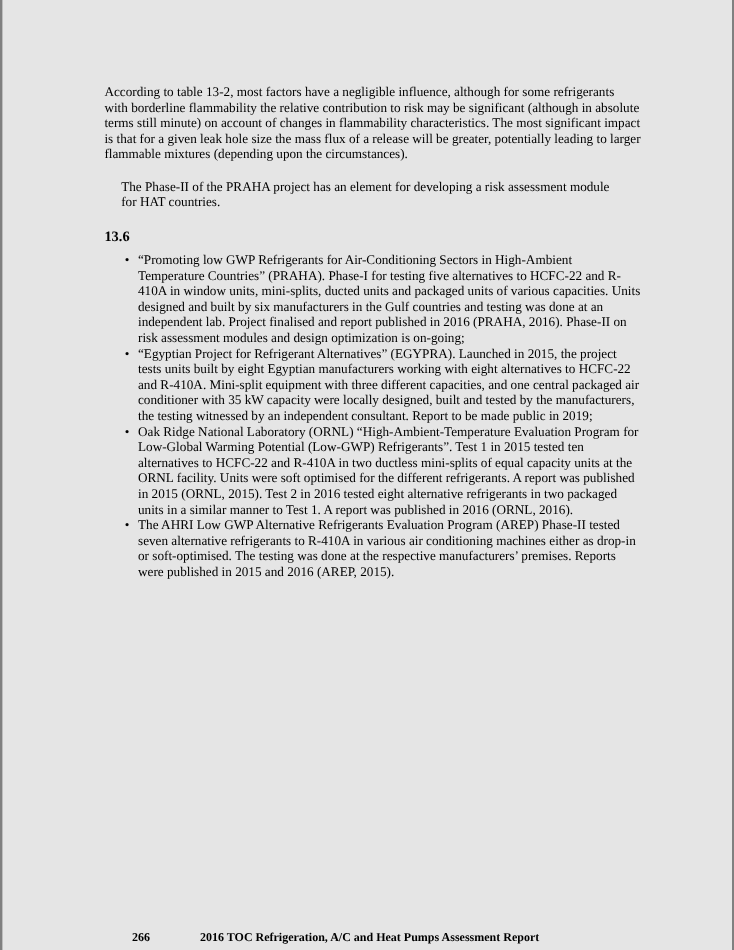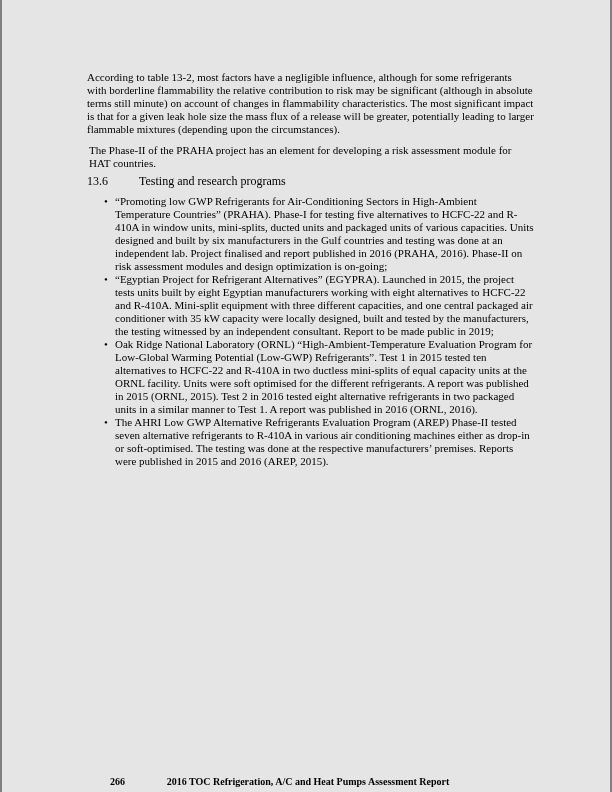--- a/index.html
+++ b/index.html
@@ -17,27 +17,27 @@
   .content {
     position: absolute;
     left: 85px;
     top: 71px;
     width: 447px;
     font-size: 11px;
     line-height: 13px;
     text-align: left;
   }
   .para { margin: 0 0 8px 0; }
-  .para-tight { margin: 2px; }
+  .para-tight { margin: 14px; }
   .section-heading {
     display: flex;
     margin: 4px 0 7px 0;
     font-size: 12px;
     line-height: 14px;
-    font-weight: normal;
+    font-weight: bold;
   }
   .section-number { display: inline-block; width: 52px; flex: 0 0 52px; }
   ul.bullets { list-style: none; margin: 0; padding: 0; }
   ul.bullets li {
     position: relative;
     padding-left: 28px;
   }
   ul.bullets li .marker {
     position: absolute;
     left: 17px;
@@ -68,21 +68,20 @@
 
 <div class="page">
   <div class="content">
 
     <p class="para">According to table 13-2, most factors have a negligible influence, although for some refrigerants with borderline flammability the relative contribution to risk may be significant (although in absolute terms still minute) on account of changes in flammability characteristics. The most significant impact is that for a given leak hole size the mass flux of a release will be greater, potentially leading to larger flammable mixtures (depending upon the circumstances).</p>
 
     <p class="para-tight">The Phase-II of the PRAHA project has an element for developing a risk assessment module for HAT countries.</p>
 
     <div class="section-heading">
       <span class="section-number">13.6</span>
-      <span class="section-title">Testing and research programs</span>
     </div>
 
 
     <ul class="bullets">
       <li>
         <span class="marker">•</span>
         <span>“Promoting low GWP Refrigerants for Air-Conditioning Sectors in High-Ambient Temperature Countries” (PRAHA). Phase-I for testing five alternatives to HCFC-22 and R-410A in window units, mini-splits, ducted units and packaged units of various capacities. Units designed and built by six manufacturers in the Gulf countries and testing was done at an independent lab. Project finalised and report published in 2016 (PRAHA, 2016). Phase-II on risk assessment modules and design optimization is on-going;</span>
       </li>
       <li>
         <span class="marker">•</span>

